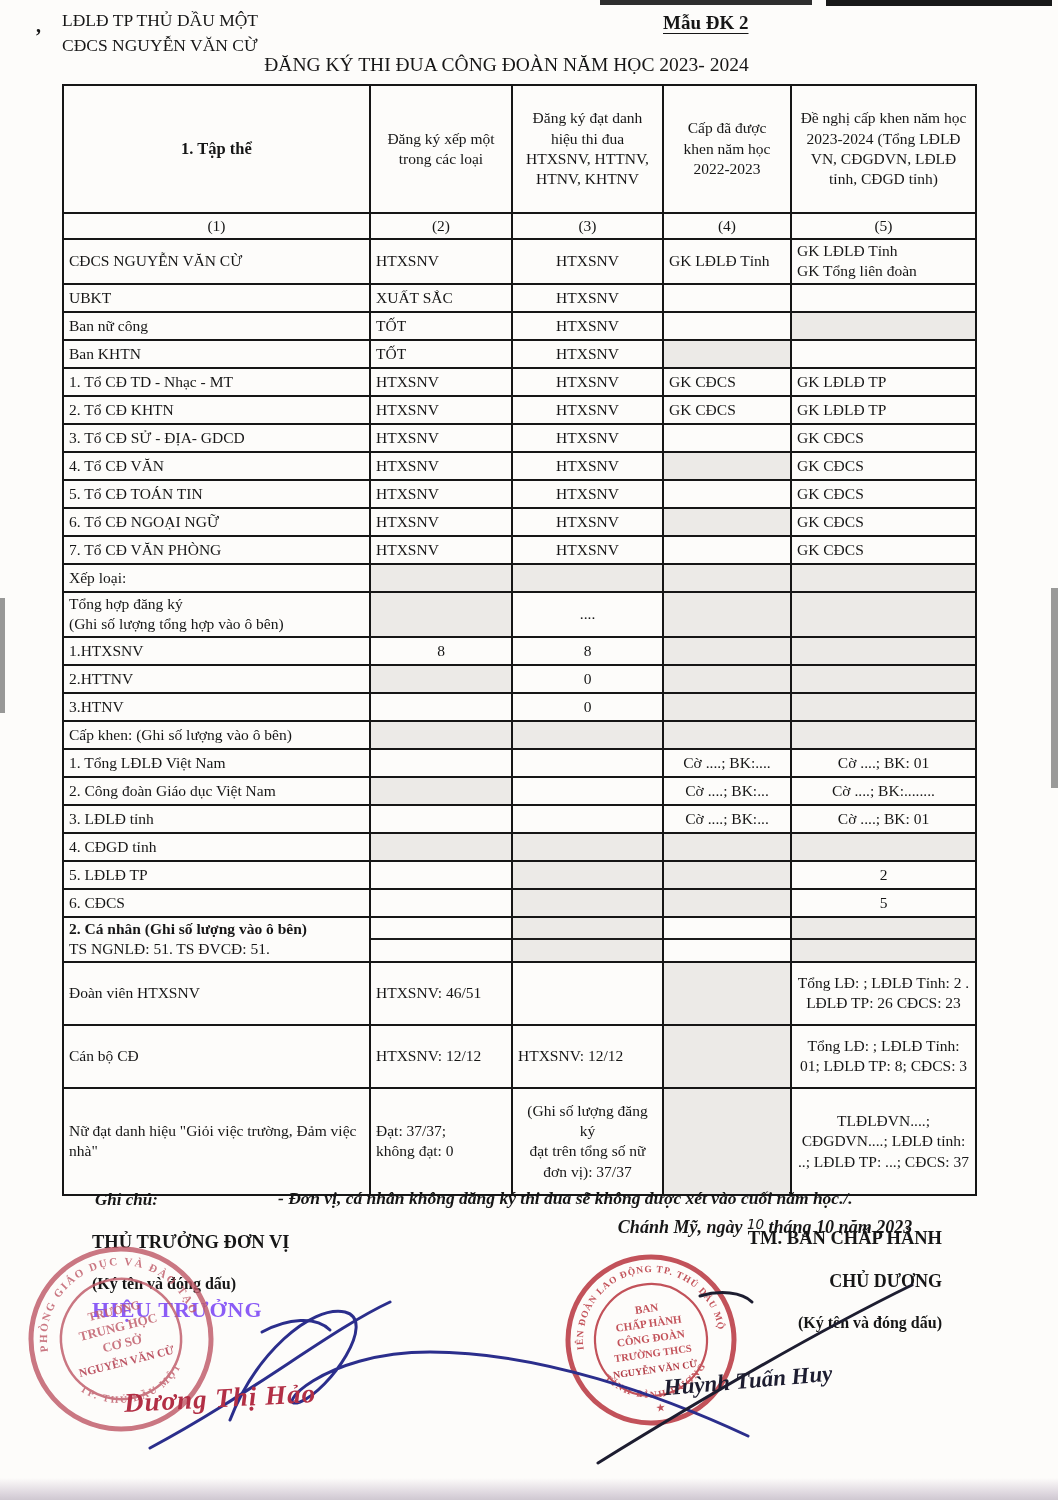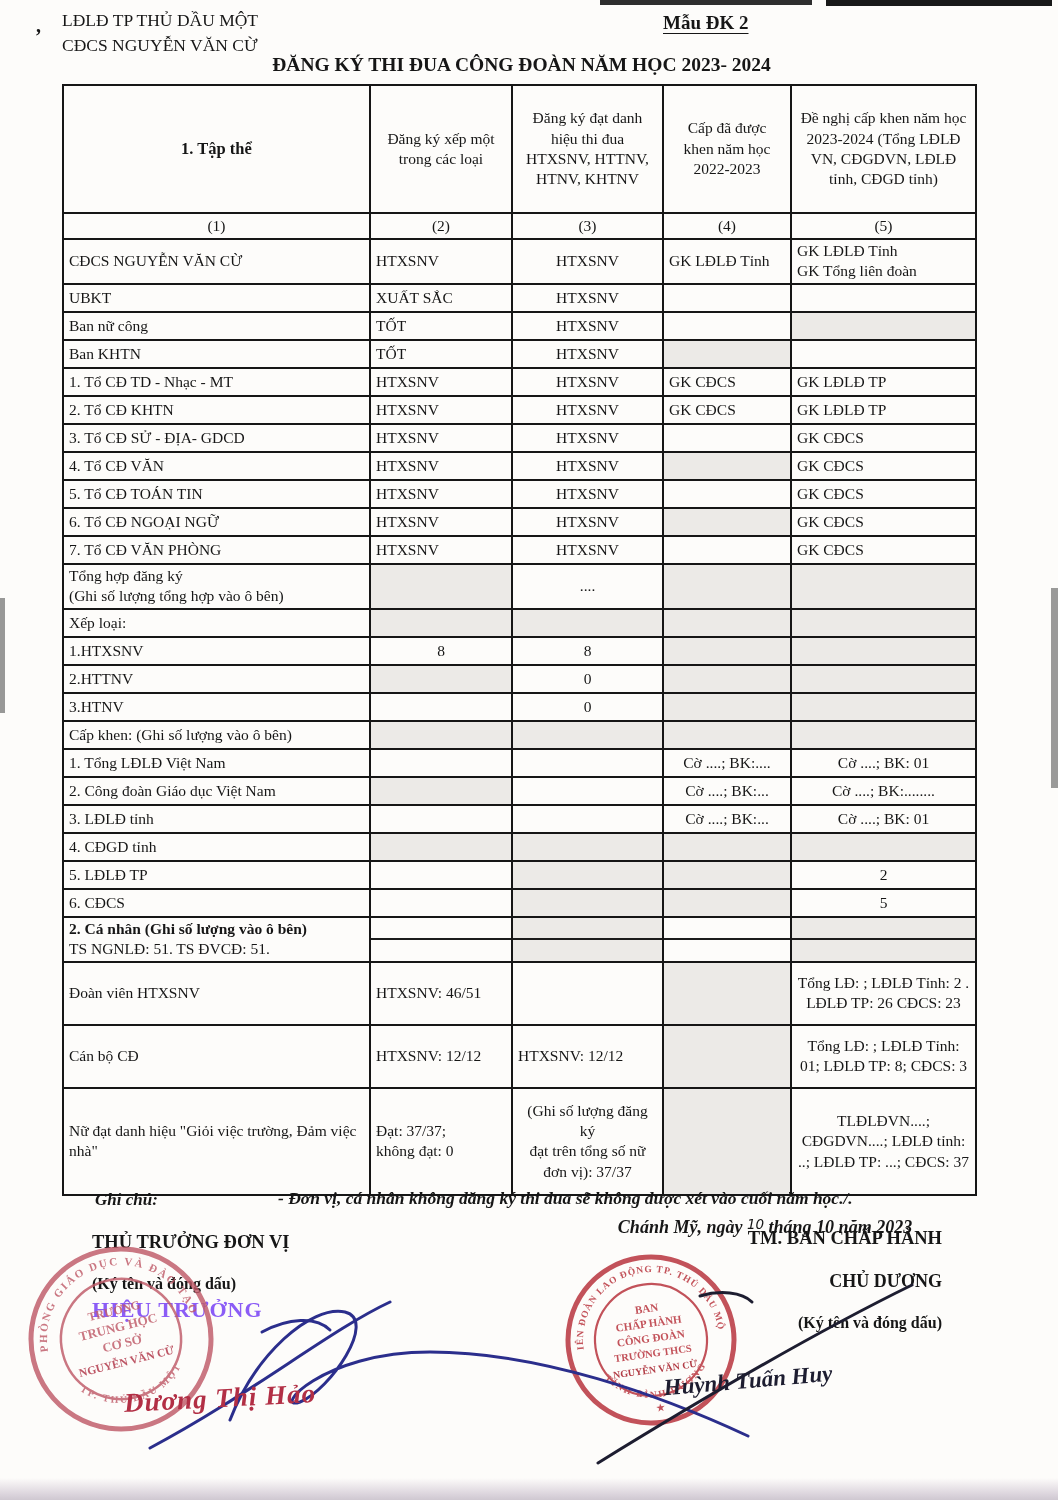--- a/index.html
+++ b/index.html
@@ -12,22 +12,22 @@
   .strip-bottom{left:0;top:1478px;width:1058px;height:22px;
         background:linear-gradient(#fdfcfa, #ddd6de 70%, #cfc8d1);}
   .strip-left{left:0;top:598px;width:5px;height:115px;background:rgba(70,70,70,.55);}
   .strip-right{left:1051px;top:588px;width:7px;height:200px;background:rgba(55,55,55,.5);}
   .stray{position:absolute;left:36px;top:14px;font-size:20px;font-weight:bold;}
 
   
   .org{position:absolute;left:62px;top:8px;font-weight:normal;font-size:17.5px;line-height:1.45;}
   .form-code{position:absolute;left:663px;top:12px;font-weight:bold;font-size:19px;
         text-decoration:underline;text-underline-offset:4px;}
-  .doc-title{position:absolute;left:65px;top:54px;width:913px;text-align:center;
-        font-weight:bold;font-size:19.5px;}
+  .doc-title{position:absolute;left:50px;top:54px;width:913px;text-align:center;
+        font-weight:normal;font-size:19.5px;}
 
   
   table.reg{position:absolute;left:62px;top:84px;width:913px;border-collapse:collapse;
         table-layout:fixed;}
   table.reg th, table.reg td{border:2px solid #161616;padding:1px 5px;font-size:15.5px;
         line-height:1.32;vertical-align:middle;font-weight:normal;height:24px;
         overflow:hidden;word-wrap:break-word;}
   table.reg thead th.hd{height:118px;text-align:center;padding:4px 7px;}
   table.reg thead th.hd-first{text-align:center;font-weight:bold;font-size:16.5px;}
   table.reg thead th.num{height:22px;text-align:center;}
@@ -179,30 +179,30 @@
           <td>GK CĐCS</td>
         </tr>
         <tr>
           <td>7. Tổ CĐ VĂN PHÒNG</td>
           <td>HTXSNV</td>
           <td class="al-c">HTXSNV</td>
           <td></td>
           <td>GK CĐCS</td>
         </tr>
         <tr>
+          <td class="b">Xếp loại:</td>
+          <td class="sh"></td>
+          <td class="sh"></td>
+          <td class="sh"></td>
+          <td class="sh"></td>
+        </tr>
+        <tr>
           <td class="b">Tổng hợp đăng ký<br>(Ghi số lượng tổng hợp vào ô bên)</td>
           <td class="sh"></td>
           <td class="al-c vb">....</td>
-          <td class="sh"></td>
-          <td class="sh"></td>
-        </tr>
-        <tr>
-          <td class="b">Xếp loại:</td>
-          <td class="sh"></td>
-          <td class="sh"></td>
           <td class="sh"></td>
           <td class="sh"></td>
         </tr>
         <tr>
           <td>1.HTXSNV</td>
           <td class="al-c">8</td>
           <td class="al-c">8</td>
           <td class="sh"></td>
           <td class="sh"></td>
         </tr>

